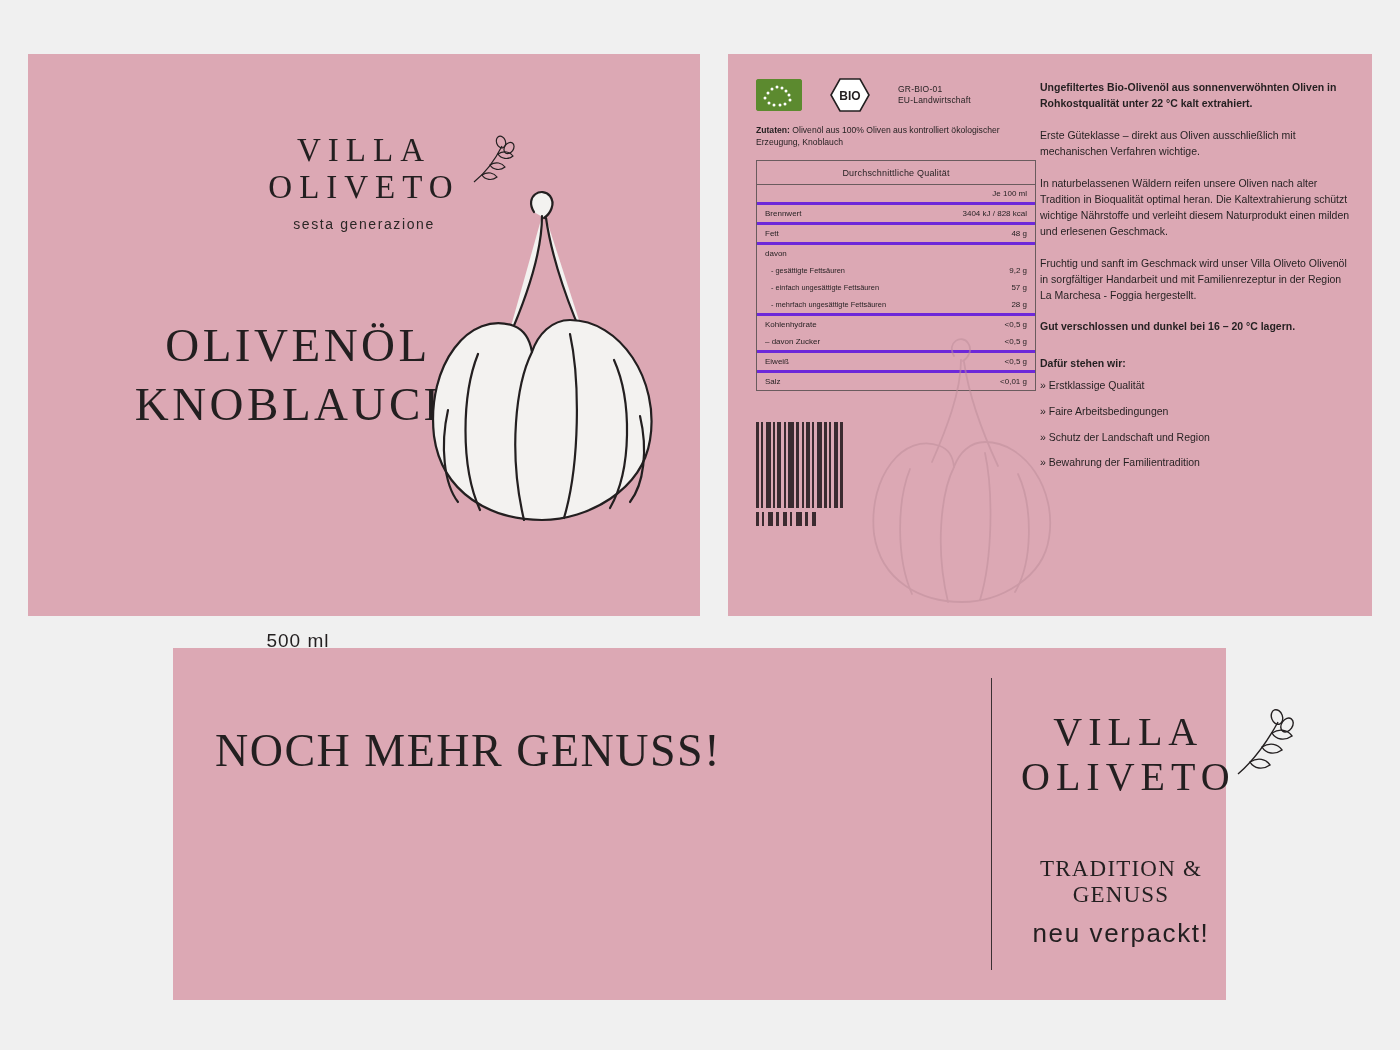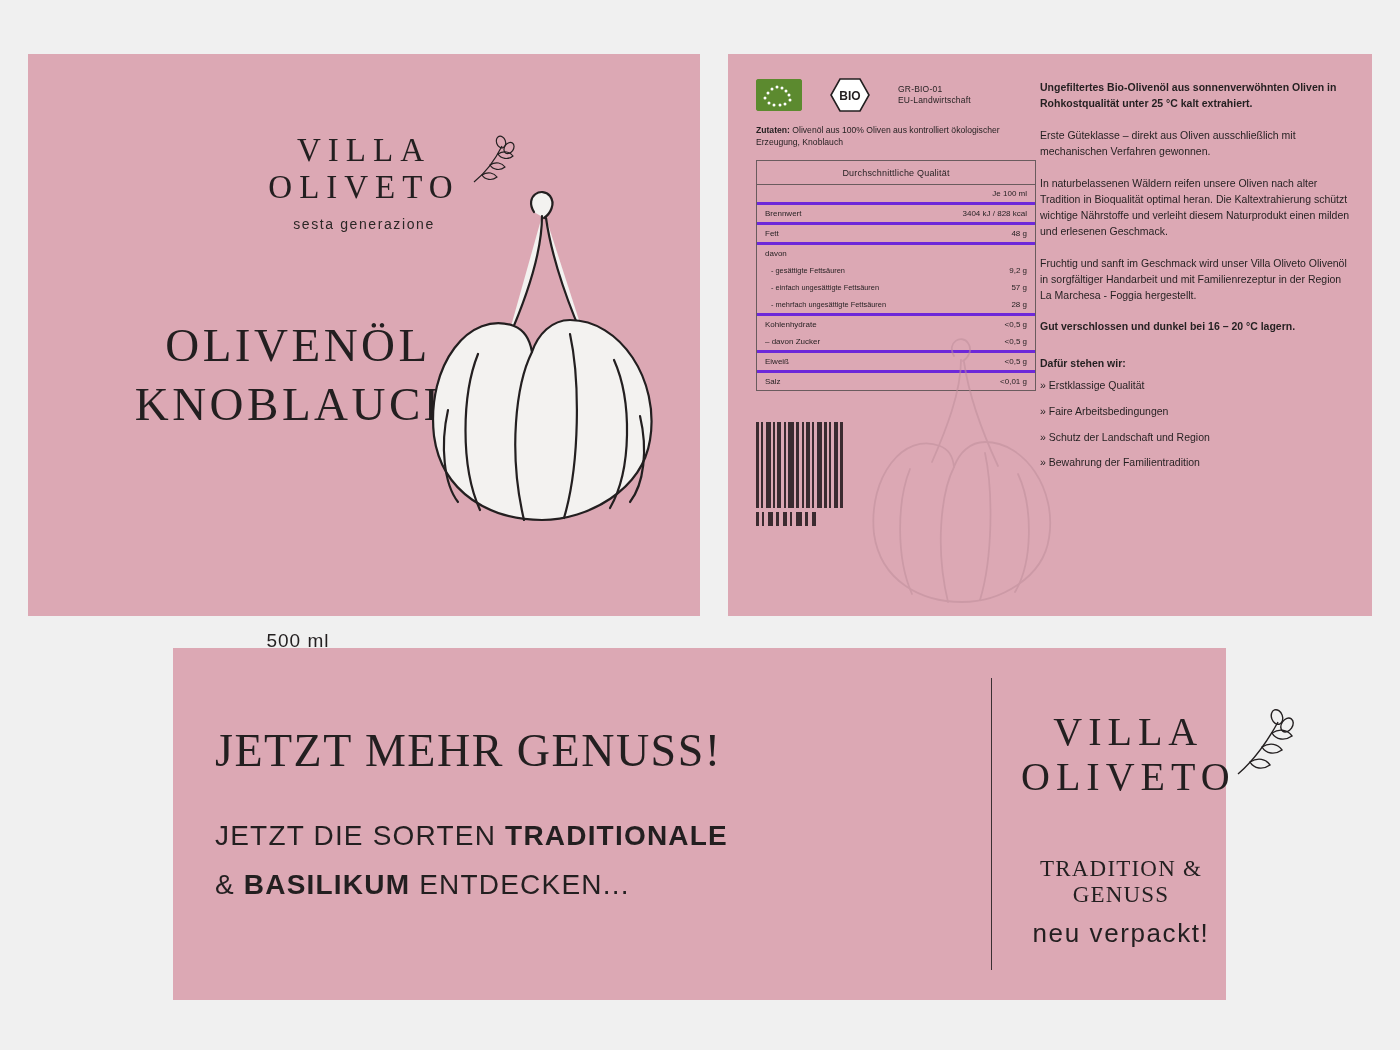--- a/index.html
+++ b/index.html
@@ -316,43 +316,39 @@
         <path d="M46 200 C40 142 76 98 112 112 C120 115 125 123 126 133 C131 119 142 108 157 108 C197 108 229 156 221 204 C215 244 172 268 134 268 C94 268 53 248 46 200 Z"></path>
         <path d="M126 133 C113 159 107 214 120 268"></path>
         <path d="M157 119 C165 156 165 223 152 266"></path>
         <path d="M82 135 C69 167 68 224 84 260"></path>
         <path d="M190 140 C205 172 205 228 187 258"></path>
       </g>
     </svg>
   </span>
 
   <div class="right-col">
-    <p class="bold">Ungefiltertes Bio-Olivenöl aus sonnenverwöhnten Oliven in Rohkostqualität unter 25 °C kalt extrahiert.</p>
-    <p>Erste Güteklasse – direkt aus Oliven ausschließlich mit mechanischen Verfahren gewonnen.</p>
+    <p class="bold">Ungefiltertes Bio-Olivenöl aus sonnenverwöhnten Oliven in Rohkostqualität unter 22 °C kalt extrahiert.</p>
+    <p>Erste Güteklasse – direkt aus Oliven ausschließlich mit mechanischen Verfahren wichtige.</p>
     <p>In naturbelassenen Wäldern reifen unsere Oliven nach alter Tradition in Bioqualität optimal heran. Die Kaltextrahierung schützt wichtige Nährstoffe und verleiht diesem Naturprodukt einen milden und erlesenen Geschmack.</p>
     <p>Fruchtig und sanft im Geschmack wird unser Villa Oliveto Olivenöl in sorgfältiger Handarbeit und mit Familienrezeptur in der Region La Marchesa - Foggia hergestellt.</p>
     <p class="bold">Gut verschlossen und dunkel bei 16 – 20 °C lagern.</p>
 
     <div class="stand-title">Dafür stehen wir:</div>
     <ul>
       <li>» Erstklassige Qualität</li>
       <li>» Faire Arbeitsbedingungen</li>
       <li>» Schutz der Landschaft und Region</li>
       <li>» Bewahrung der Familientradition</li>
     </ul>
   </div>
 </div>
 
 <div class="panel" id="banner">
   <div class="banner-left">
-    <div class="banner-h1">JETZT MEHR GENUSS!</div>
-    <div class="banner-h2">
-      <div><span>JETZT DIE SORTEN </span><b>TRADITIONALE</b></div>
-      <div><span>&amp; </span><b>BASILIKUM</b><span> ENTDECKEN...</span></div>
-    </div>
+    <div class="banner-h1">NOCH MEHR GENUSS!</div>
   </div>
 
   <div class="divider"></div>
 
   <div class="banner-right">
     <div class="logo-wrap">
       <div class="logo-villa">VILLA</div>
       <div class="logo-oliveto">OLIVETO</div>
       <span class="olive-sprig" style="right:-62px;top:-4px;width:66px;height:72px">
         <svg viewBox="0 0 66 72" width="66" height="72">

